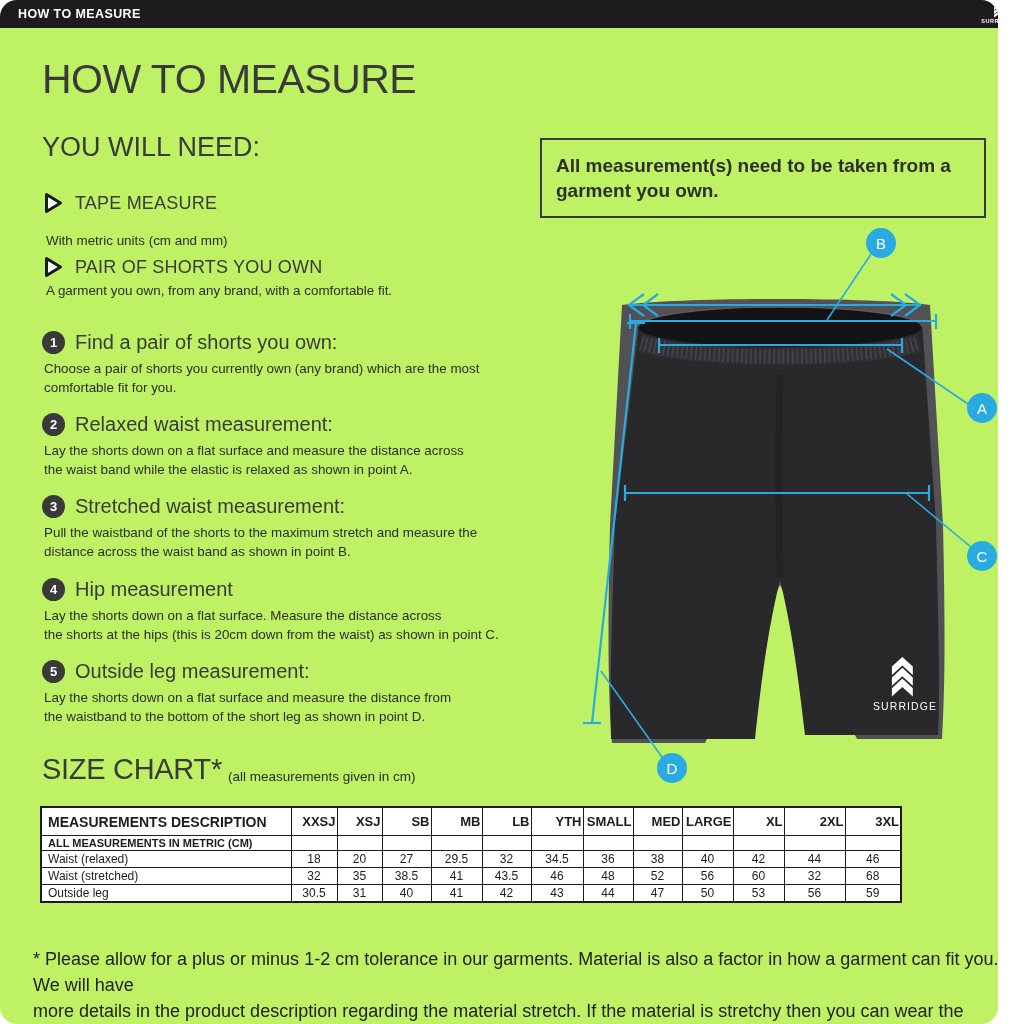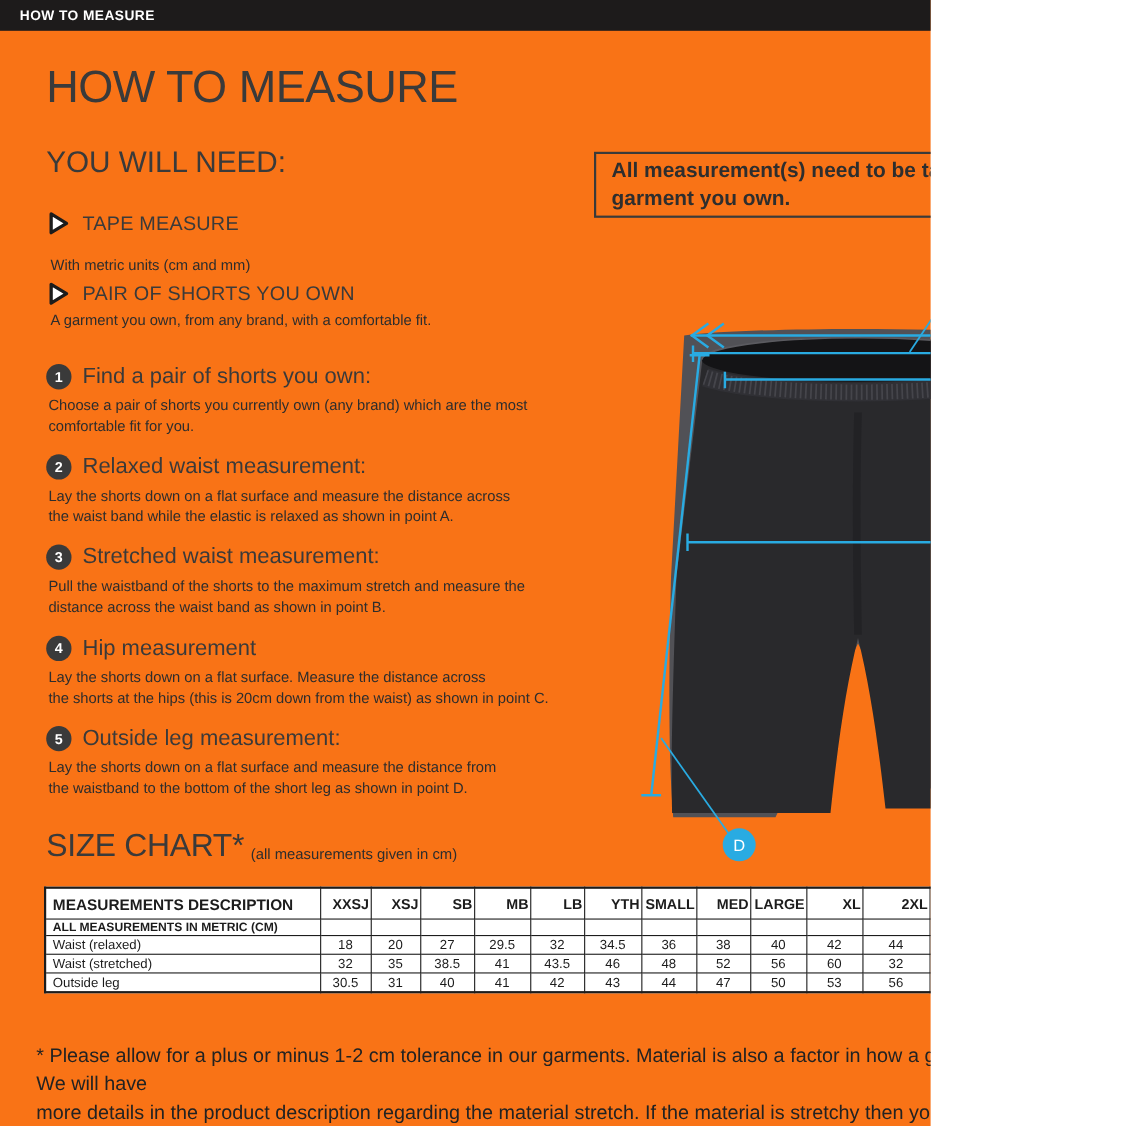--- a/index.html
+++ b/index.html
@@ -1,17 +1,17 @@
 <!DOCTYPE html>
 <html><head>
 <meta charset="utf-8">
 <style>
   html,body{margin:0;padding:0;background:#ffffff;}
   body{font-family:"Liberation Sans",sans-serif;}
-  .page{position:relative;width:846px;height:1024px;background:#f97316;overflow:hidden;color:#2d2d2d;}
+  .page{position:relative;width:998px;height:1024px;background:#bef264;overflow:hidden;color:#2d2d2d;border-radius:17px;}
 
   
   .topbar{position:absolute;left:0;top:0;width:1023px;height:28px;background:#1d1b1b;
           display:flex;align-items:center;justify-content:space-between;box-sizing:border-box;
           padding:0 8px 0 18px;}
   .topbar-title{color:#ffffff;font-size:12.5px;font-weight:bold;letter-spacing:.4px;}
   .brand{display:flex;flex-direction:column;align-items:center;line-height:1;}
   .brand-text{color:#ffffff;font-size:5.5px;font-weight:bold;letter-spacing:.6px;margin-top:1px;}
 
   
@@ -31,21 +31,21 @@
   .step{position:absolute;left:42px;width:486px;}
   .step.s1{top:331px;} .step.s2{top:413px;} .step.s3{top:495px;} .step.s4{top:578px;} .step.s5{top:660px;}
   .step-head{display:flex;align-items:center;gap:10px;}
   .badge{width:23px;height:23px;border-radius:50%;background:#3a3a3a;color:#fff;font-size:13px;
          font-weight:bold;display:flex;align-items:center;justify-content:center;flex:0 0 23px;}
   .step-title{font-size:20px;color:#3a3a3a;}
   .step-body{margin:5px 0 0 2px;font-size:13.4px;line-height:1.42;white-space:pre-line;color:#2d2d2d;}
 
   
   .callout{position:absolute;left:540px;top:138px;width:446px;box-sizing:border-box;border:2px solid #3a3a3a;
-           padding:3px 14px;font-size:19px;font-weight:bold;line-height:1.32;color:#2e2e2e;white-space:pre-line;}
+           padding:13px 14px;font-size:19px;font-weight:bold;line-height:1.32;color:#2e2e2e;white-space:pre-line;}
 
   
   .diagram{position:absolute;left:565px;top:225px;width:455px;height:565px;}
 
   
   .sc-head{position:absolute;left:42px;top:753px;font-size:29px;color:#3a3a3a;letter-spacing:-.3px;}
   .sc-note{position:absolute;left:228px;top:769px;font-size:13.5px;color:#2d2d2d;}
   table.size{position:absolute;left:40px;top:806px;width:860px;border-collapse:collapse;table-layout:fixed;
              border:2px solid #1c1c1c;background:#fff;}
   table.size th,table.size td{border:1px solid #1c1c1c;color:#1c1c1c;overflow:hidden;white-space:nowrap;}

